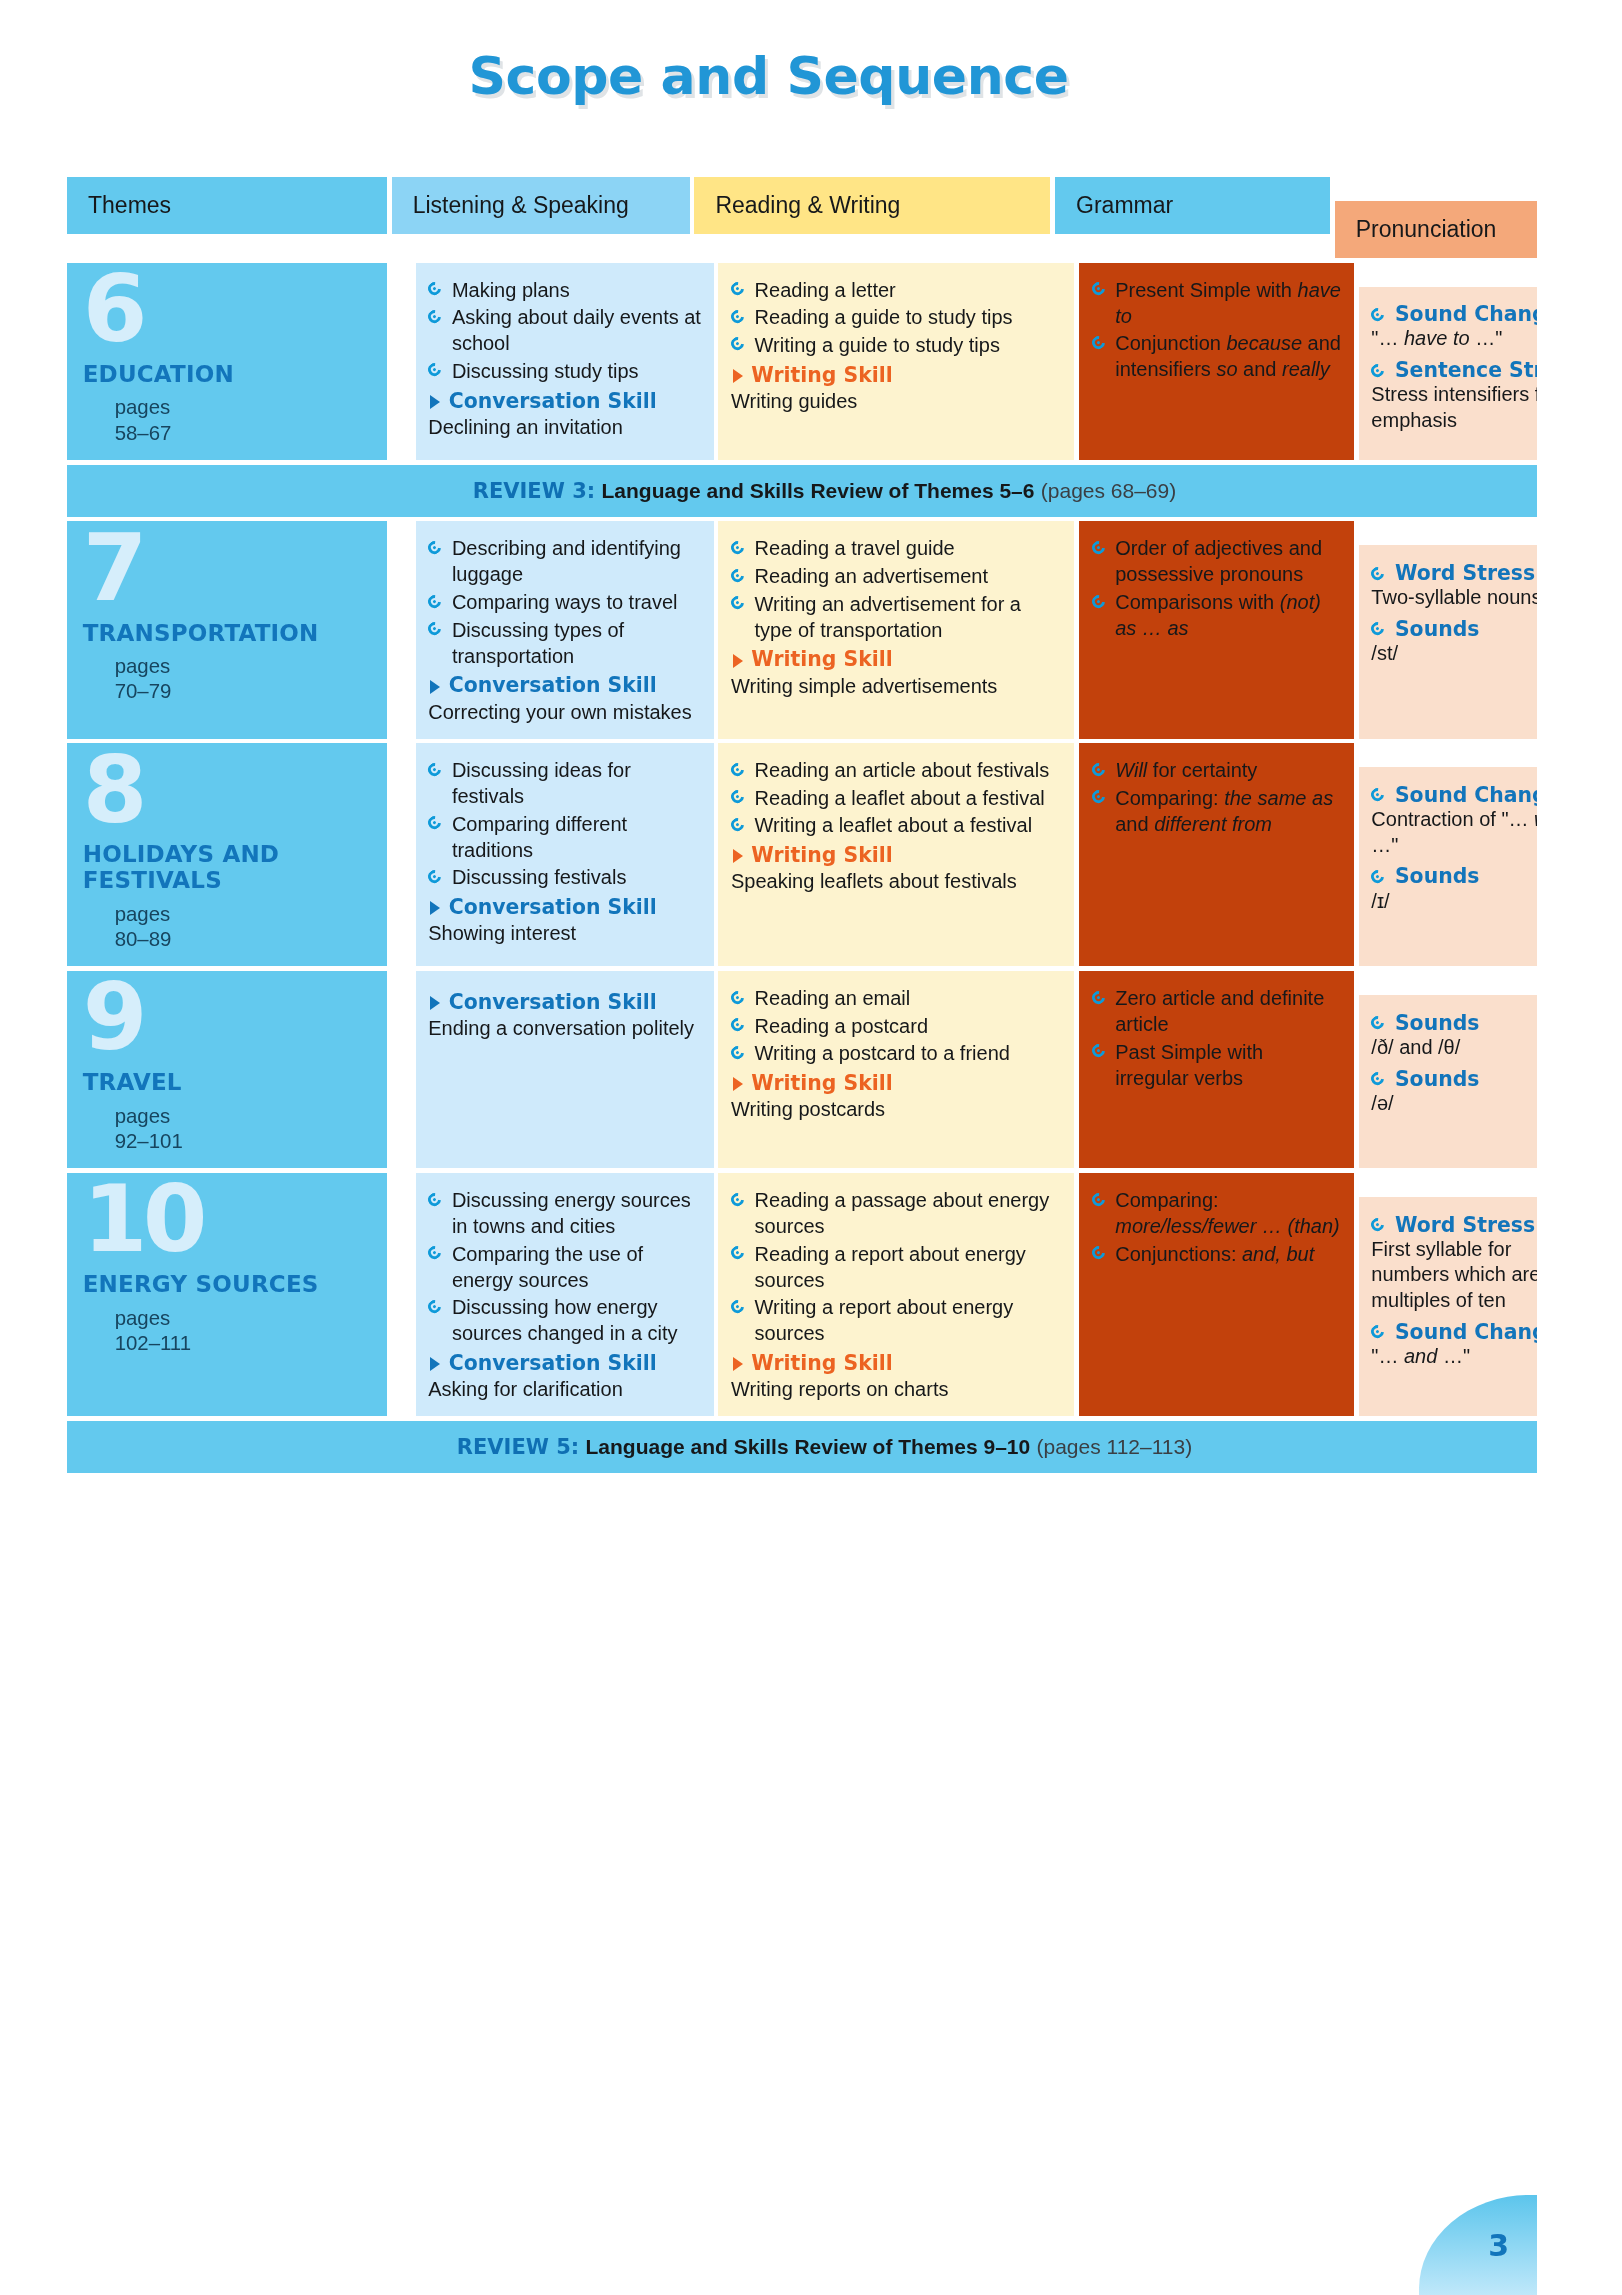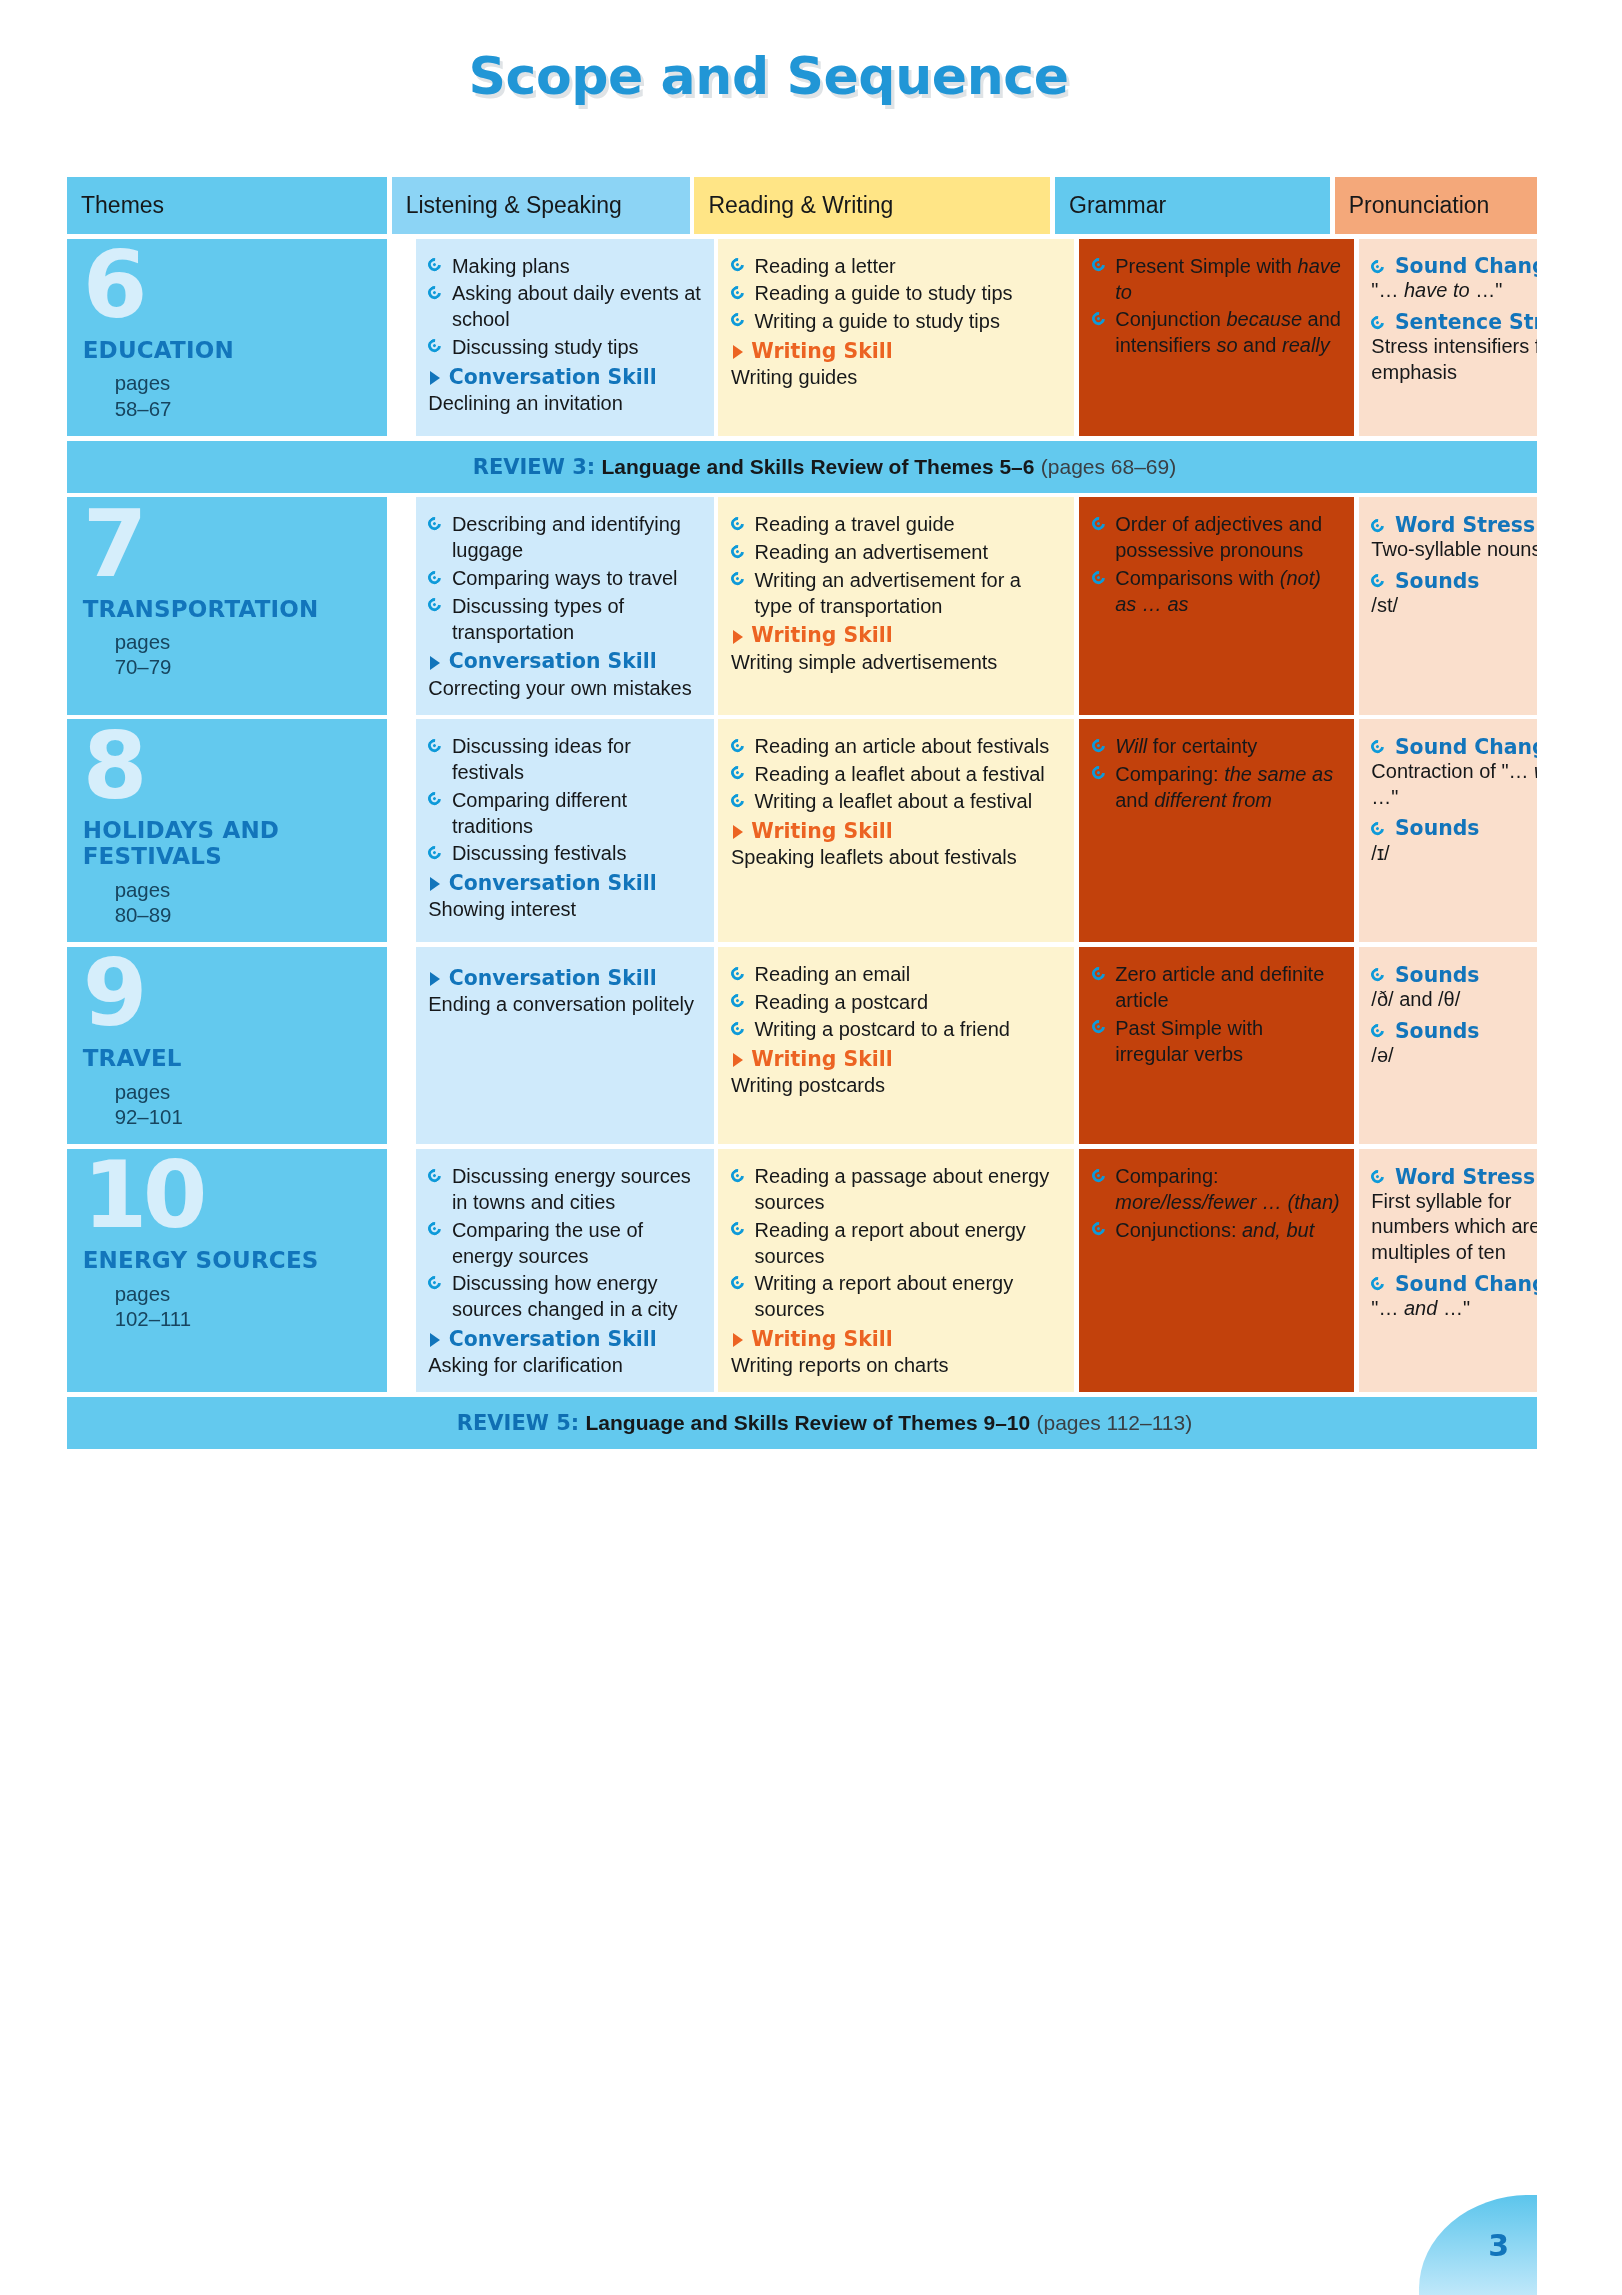--- a/index.html
+++ b/index.html
@@ -23,24 +23,24 @@
   }
 
   
   .tbl { position: absolute; left: 67px; top: 177px; width: 1515px; }
 
   .row { display: flex; gap: 4.7px; margin-bottom: 4.7px; }
   .col-themes  { width: 320px; flex: 0 0 320px; }
   .col-ls      { width: 298px; flex: 0 0 298px; }
   .col-rw      { width: 356px; flex: 0 0 356px; }
   .col-gr      { width: 275px; flex: 0 0 275px; }
-  .col-pr      { width: 247px; flex: 0 0 247px; }
-
-  
-  .hdr { height: 57px; display: flex; align-items: center; padding-left: 14px;
+  .col-pr      { width: 247px; flex: 0 0 247px; margin-top: 24px; }
+
+  
+  .hdr { height: 57px; display: flex; align-items: center; padding-left: 21px;
          font-size: 23px; color: #16181a; font-weight: 400; }
   .hdr.themes { background: #63c9ee; }
   .hdr.ls     { background: #8cd4f5; }
   .hdr.rw     { background: #ffe586; }
   .hdr.gr     { background: #63c9ee; }
   .hdr.pr     { background: #f4a87a; }
 
   
   .cell { padding: 14px 12.6px 14px 12.6px; }
   .cell.themes { background: #63c9ee; padding: 6.3px 12.6px 14px 15.7px; }

